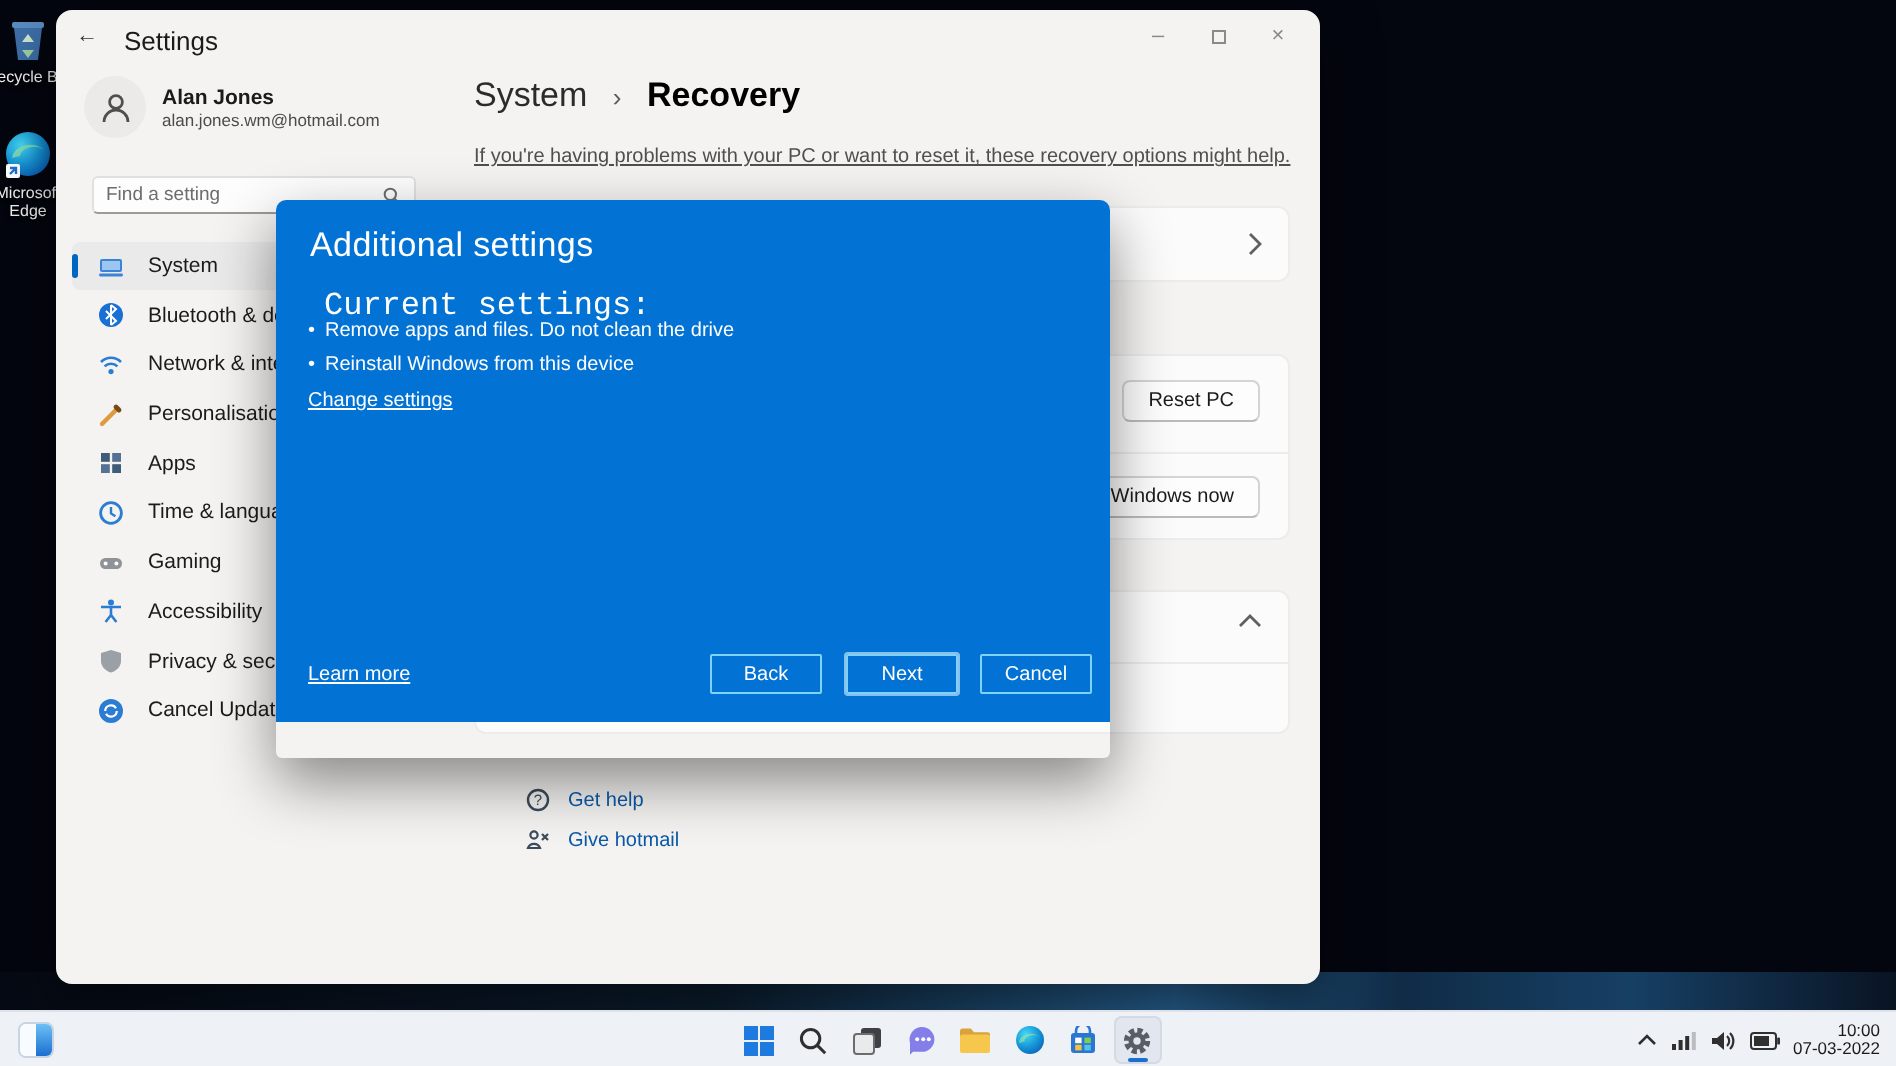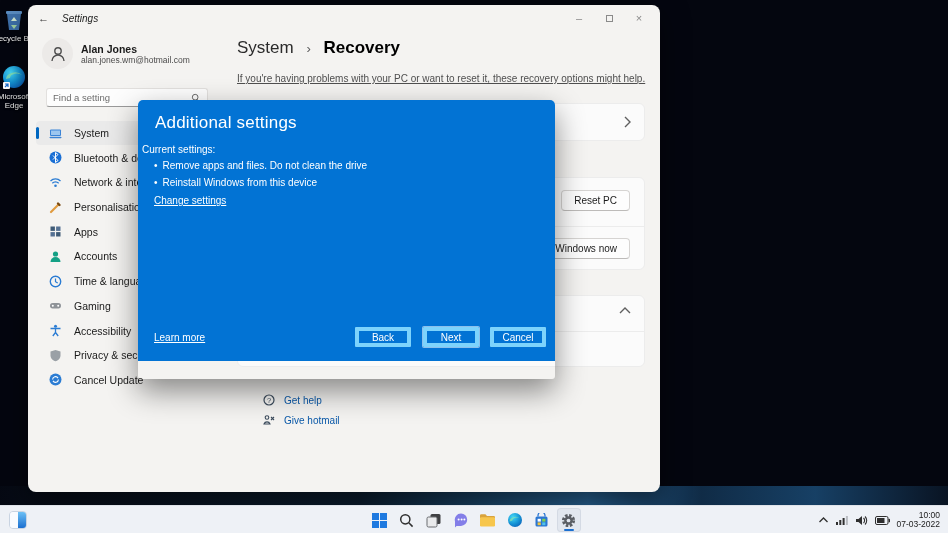--- a/index.html
+++ b/index.html
@@ -14,21 +14,21 @@
   
   .desk-icon { position:absolute; width:46px; text-align:center; z-index:2; }
   .desk-icon .dlabel { margin-top:2px; font-size:8px; color:#f0f0f0; text-shadow:0 1px 2px #000; line-height:9px; }
   .desk-icon svg { display:block; margin:0 auto; }
 
   
   .win { position:absolute; left:28px; top:5px; width:632px; height:487px; background:#f4f3f1;
     border-radius:8px; box-shadow:0 10px 28px rgba(0,0,0,.5); z-index:10; overflow:hidden; }
   .titlebar { position:absolute; left:0; top:0; width:100%; height:26px; }
   .back-btn { position:absolute; left:10px; top:7px; font-size:11px; color:#333; cursor:default; }
-  .win-title { position:absolute; left:34px; top:8px; font-size:10px; color:#1b1b1b;font-style:italic; }
+  .win-title { position:absolute; left:34px; top:8px; font-size:13px; color:#1b1b1b; }
   .win-ctrls { position:absolute; right:6px; top:0; height:26px; display:flex; }
   .win-ctrl { width:30px; height:26px; display:flex; align-items:center; justify-content:center; color:#8a8a8a; font-size:11px; }
   .max-box { width:7px; height:7px; border:1px solid #8a8a8a; display:inline-block; }
 
   
   .userblock { position:absolute; left:14px; top:33px; display:flex; align-items:center; gap:8px; }
   .avatar { width:31px; height:31px; border-radius:50%; background:#eceae8; display:flex; align-items:center; justify-content:center; }
   .uname { font-size:10.5px; font-weight:bold; color:#1b1b1b; line-height:12px; }
   .uemail { font-size:8.5px; color:#4b4b4b; line-height:10px; }
 
@@ -73,29 +73,29 @@
   .fl2 { left:26px; top:383px; }
   .foot-link .flabel { text-decoration:none; }
 
   
   .dialog { position:absolute; left:138px; top:100px; width:417px; height:279px; z-index:30;
     box-shadow:0 12px 30px rgba(0,0,0,.45); border-radius:5px 5px 3px 3px; overflow:hidden; }
   .dlg-titlebar { height:18px; background:#fff; display:flex; align-items:center; padding-left:8px; }
   .dlg-title { font-size:8.5px; color:#1b1b1b; }
   .dlg-body { position:relative; height:261px; color:#fff; }
   .dlg-h1 { position:absolute; left:17px; top:13px; font-size:17px; font-weight:400; letter-spacing:.2px; }
-  .dlg-cur { position:absolute; left:4px; top:44px; font-size:10px; }
+  .dlg-cur { position:absolute; left:24px; top:44px; font-size:16px;font-family:Liberation Mono, monospace; }
   .dlg-li { position:absolute; left:16px; font-size:10px; }
   .dlg-li::before { content:"\2022"; margin-right:5px; }
   .dlg-li1 { top:60px; }
   .dlg-li2 { top:77px; }
   .dlg-link { position:absolute; left:16px; font-size:10px; color:#fff; text-decoration:underline; }
   .dlg-change { top:95px; }
   .dlg-learn { top:232px; }
-  .dlg-btn { position:absolute; top:227px; width:56px; height:20px; background:transparent; border:4px solid #7dd3fc;
+  .dlg-btn { position:absolute; top:227px; width:56px; height:20px; background:transparent; border:1px solid #7dd3fc;
     border-radius:1px; color:#fff; font-size:10px; font-family:"Liberation Sans",sans-serif; }
   .dlg-back { left:217px; }
   .dlg-next { left:285px; box-shadow:0 0 0 1px rgba(255,255,255,.55); }
   .dlg-cancel { left:352px; }
 
   
   .taskbar { position:absolute; left:0; top:505px; width:948px; height:28px; background:#eef1f6;
     border-top:1px solid #dfe3e9; z-index:40; }
   .tb-widgets { position:absolute; left:9px; top:5px; width:18px; height:18px; border-radius:4px; overflow:hidden;
     border:1px solid #c9d4e2; display:flex; }
@@ -227,29 +227,20 @@
               <rect x="7.1" y="1.5" width="4.4" height="4.4" fill="#557193"></rect>
               <rect x="1.5" y="7.1" width="4.4" height="4.4" fill="#557193"></rect>
               <rect x="7.1" y="7.1" width="4.4" height="4.4" fill="#3f5b77"></rect>
             </svg>
           </span>
         <span class="nlabel">Apps</span>
       </div>
       <div class="nav-item">
         <span class="nicon">
             <svg width="13" height="13" viewBox="0 0 13 13">
-              <circle cx="6.5" cy="4" r="2.6" fill="#14a085"></circle>
-              <path d="M1.5 12 a5 5 0 0 1 10 0 z" fill="#14a085"></path>
-            </svg>
-          </span>
-        <span class="nlabel">Accounts</span>
-      </div>
-      <div class="nav-item">
-        <span class="nicon">
-            <svg width="13" height="13" viewBox="0 0 13 13">
               <circle cx="6.5" cy="6.5" r="5.2" fill="none" stroke="#2b7cd3" stroke-width="1.4"></circle>
               <path d="M6.5 3.5 v3.2 l2.2 1.4" fill="none" stroke="#2b7cd3" stroke-width="1.2"></path>
             </svg>
           </span>
         <span class="nlabel">Time &amp; language</span>
       </div>
       <div class="nav-item">
         <span class="nicon">
             <svg width="13" height="13" viewBox="0 0 13 13">
               <rect x="1" y="4" width="11" height="5.5" rx="2.7" fill="#8f9398"></rect>

